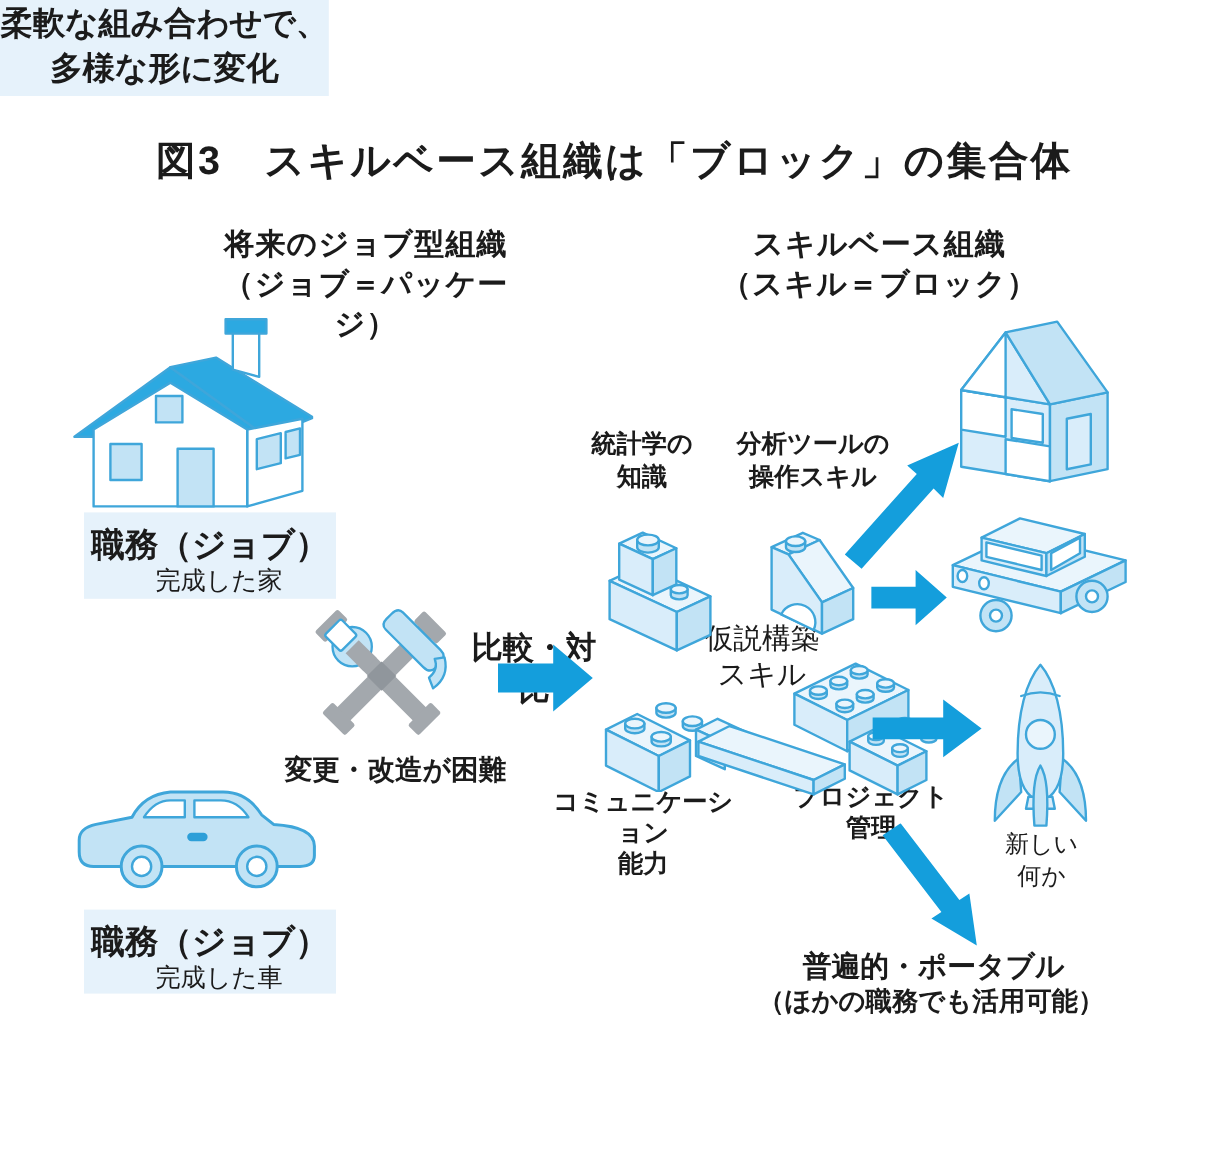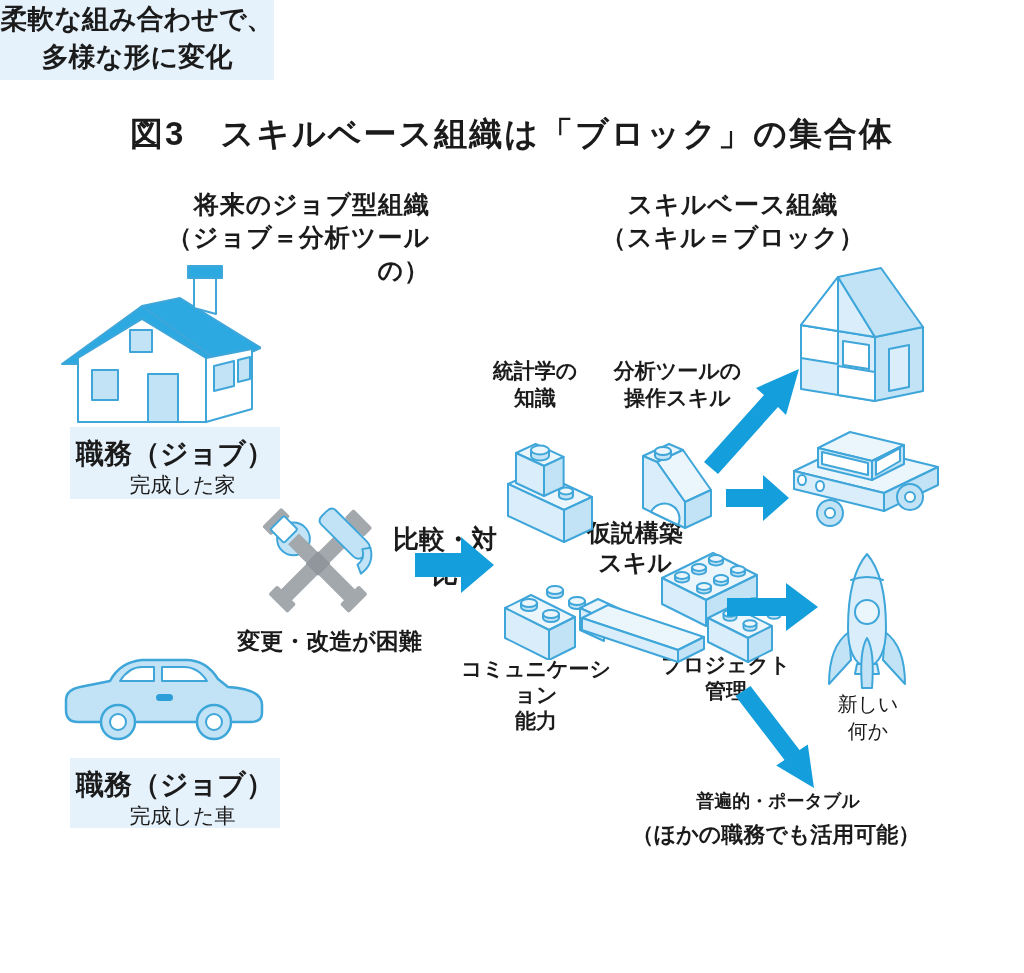--- a/index.html
+++ b/index.html
@@ -7,56 +7,56 @@
     --light-fill:#D9EDFA; --mid-fill:#C2E3F5; --pale-fill:#EAF5FC;
     --label-bg:#E6F2FB; --tool-gray:#A3A8AD; --text:#1B1B1B;
   }
   html,body{margin:0;padding:0;background:#fff;}
   #canvas{position:relative;width:1024px;height:973px;background:#fff;overflow:hidden;
           font-family:"Liberation Sans","DejaVu Sans",sans-serif;color:var(--text);}
   .abs{position:absolute;}
   .lbl{position:absolute;text-align:center;color:var(--text);}
   .title{left:0;top:112px;width:1024px;font-size:33px;font-weight:700;letter-spacing:2px;}
   .heading{font-size:25px;font-weight:700;line-height:33px;letter-spacing:1px;}
-  .h-left{left:140px;top:188px;width:290px;text-align:right;}
+  .h-left{left:160px;top:188px;width:290px;}
   .h-right{left:588px;top:188px;width:290px;}
   .card{position:absolute;background:var(--label-bg);text-align:center;}
   .card .card-title{font-size:28px;font-weight:700;line-height:36px;padding-top:9px;}
   .card .card-sub{font-size:21px;font-weight:500;line-height:26px;padding-left:15px;}
   .house-card{left:70px;top:427px;width:210px;height:72px;}
   .car-card{left:70px;top:758px;width:210px;height:70px;}
   .tools-caption{left:232px;top:626px;width:195px;font-size:23px;font-weight:700;}
   .compare{left:385px;top:502px;width:120px;font-size:26px;font-weight:700;margin-top:20px;}
   .skill{font-size:21px;font-weight:600;line-height:27px;}
   .sk-stat{left:465px;top:357px;width:140px;}
   .sk-ana{left:600px;top:357px;width:155px;}
-  .sk-hyp{left:570px;top:518px;width:130px;font-size:24px;font-weight:700;line-height:30px;}
+  .sk-hyp{left:570px;top:518px;width:130px;font-size:24px;font-weight:400;line-height:30px;}
   .sk-com{left:456px;top:656px;width:160px;line-height:26px;}
   .sk-prj{left:650px;top:652px;width:152px;line-height:26px;}
   .flex-note{left:484px;top:717px;width:274px;height:80px;background:var(--label-bg);
              font-size:27px;font-weight:700;line-height:38px;text-align:center;}
   .rocket-caption{left:818px;top:692px;width:100px;font-size:20px;font-weight:500;line-height:27px;font-family:Liberation Mono, monospace;}
-  .portable1{left:650px;top:789px;width:256px;font-size:18px;font-weight:700;}
+  .portable1{left:650px;top:789px;width:256px;font-size:24px;font-weight:700;}
   .portable2{left:616px;top:820px;width:320px;font-size:22px;font-weight:700;}
   
   .fL{fill:var(--light-fill);} .fM{fill:var(--mid-fill);} .fP{fill:var(--pale-fill);}
   .fW{fill:#fff;} .fR{fill:var(--roof-blue);} .fA{fill:var(--arrow-blue);} .fG{fill:var(--tool-gray);}
   .sO{stroke:var(--outline-blue);stroke-width:2;stroke-linejoin:round;stroke-linecap:round;}
   .sT{stroke-width:2.5;}
 </style>
 </head>
 <body>
 
 <div id="canvas">
 
   <div class="lbl title">図3　スキルベース組織は「ブロック」の集合体</div>
 
   <div class="lbl heading h-left">
     <div>将来のジョブ型組織</div>
-    <div>（ジョブ＝分析ツールの）</div>
+    <div>（ジョブ＝パッケージ）</div>
   </div>
   <div class="lbl heading h-right">
     <div>スキルベース組織</div>
     <div>（スキル＝ブロック）</div>
   </div>
 
   <svg class="abs" style="left:56px;top:262px" width="205" height="172" viewBox="0 0 205 172">
     <polygon class="fR sO" points="6,102 86,44 166,102"></polygon>
     <polygon class="fR sO" points="86,44 124,36 205,86 166,102"></polygon>
     <polygon class="fW sO" points="150,96 150,160 196,147 196,87"></polygon>

